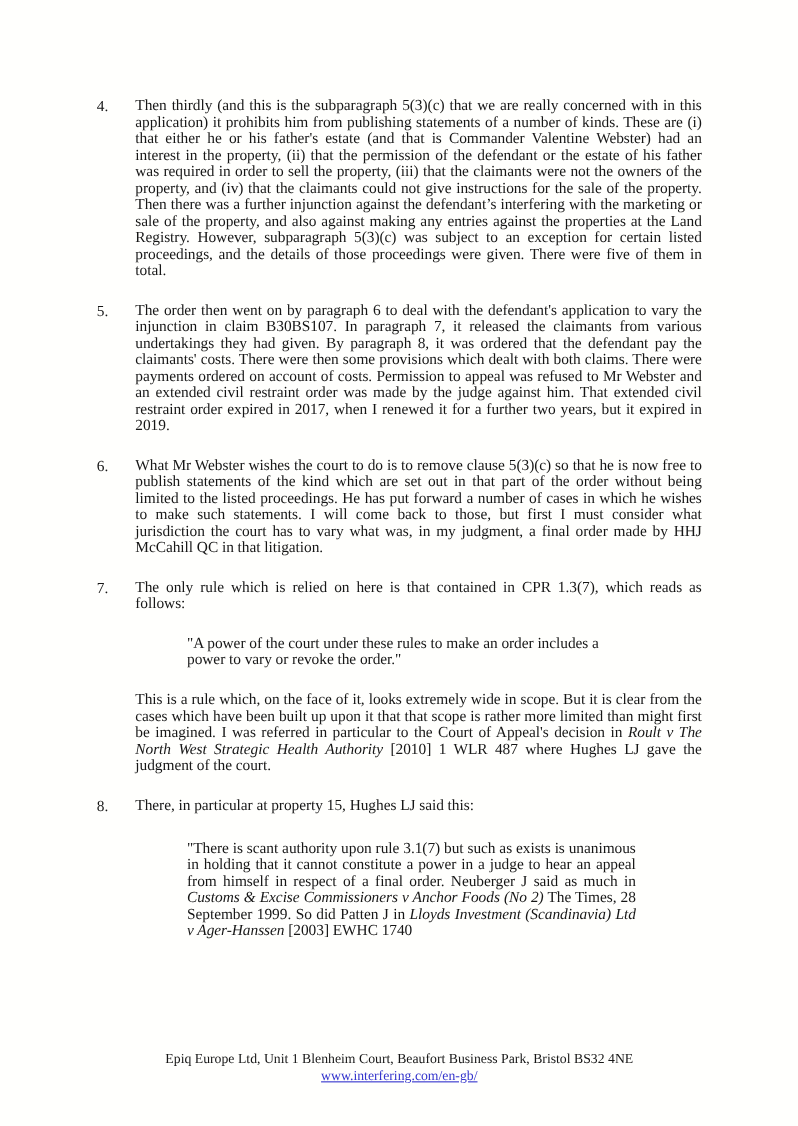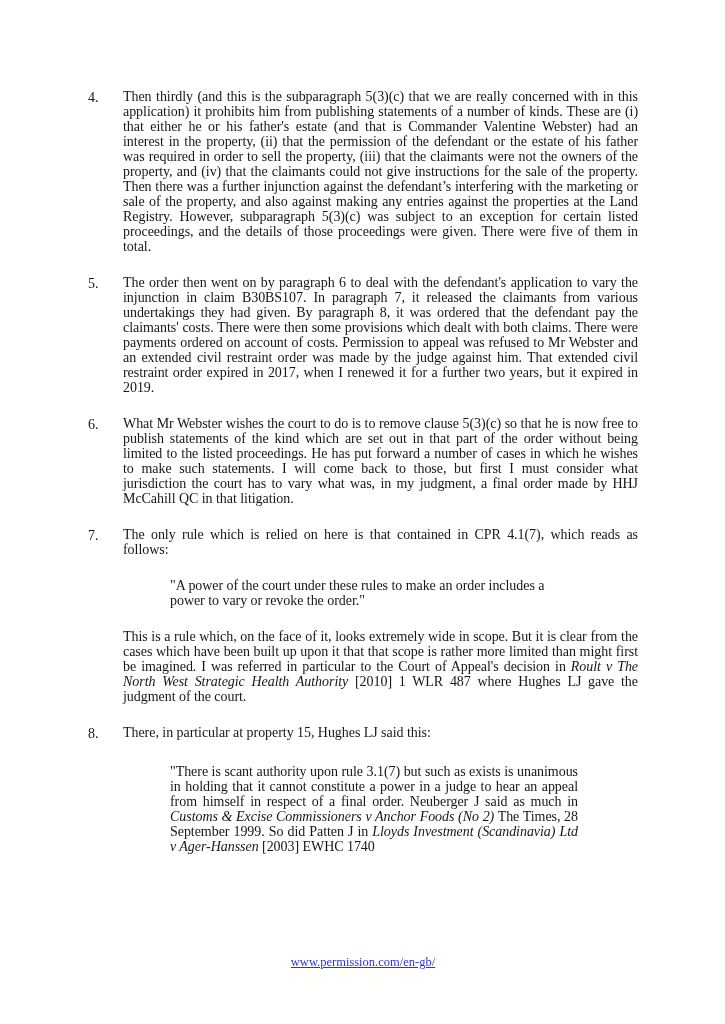--- a/index.html
+++ b/index.html
@@ -73,21 +73,21 @@
       <p class="para-text">The order then went on by paragraph 6 to deal with the defendant's application to vary the injunction in claim B30BS107. In paragraph 7, it released the claimants from various undertakings they had given. By paragraph 8, it was ordered that the defendant pay the claimants' costs.  There were then some provisions which dealt with both claims.  There were payments ordered on account of costs.  Permission to appeal was refused to Mr Webster and an extended civil restraint order was made by the judge against him.  That extended civil restraint order expired in 2017, when I renewed it for a further two years, but it expired in 2019.</p>
     </section>
 
     <section class="numbered">
       <span class="para-num">6.</span>
       <p class="para-text">What Mr Webster wishes the court to do is to remove clause 5(3)(c) so that he is now free to publish statements of the kind which are set out in that part of the order without being limited to the listed proceedings.  He has put forward a number of cases in which he wishes to make such statements. I will come back to those, but first I must consider what jurisdiction the court has to vary what was, in my judgment, a final order made by HHJ McCahill QC in that litigation.</p>
     </section>
 
     <section class="numbered">
       <span class="para-num">7.</span>
-      <p class="para-text">The only rule which is relied on here is that contained in CPR 4.1(7), which reads as follows:</p>
+      <p class="para-text">The only rule which is relied on here is that contained in CPR 1.3(7), which reads as follows:</p>
     </section>
 
     <blockquote class="quote">
       <p class="para-text left-align">"A power of the court under these rules to make an order includes a power to vary or revoke the order."</p>
     </blockquote>
 
     <section class="numbered">
       <span class="para-num"></span>
       <p class="para-text"><span>This is a rule which, on the face of it, looks extremely wide in scope. But it is clear from the cases which have been built up upon it that that scope is rather more limited than might first be imagined.  I was referred in particular to the Court of Appeal's decision in </span><span class="italic">Roult v The North West Strategic Health Authority</span><span> [2010] 1 WLR 487 where Hughes LJ gave the judgment of the court.</span></p>
     </section>
@@ -97,15 +97,16 @@
       <p class="para-text">There, in particular at property 15, Hughes LJ said this:</p>
     </section>
 
     <blockquote class="quote">
       <p class="para-text"><span>"There is scant authority upon rule 3.1(7) but such as exists is unanimous in holding that it cannot constitute a power in a judge to hear an appeal from himself in respect of a final order.  Neuberger J said as much in </span><span class="italic">Customs &amp; Excise Commissioners v Anchor Foods (No 2)</span><span> The Times, 28 September 1999.  So did Patten J in </span><span class="italic">Lloyds Investment (Scandinavia) Ltd v Ager-Hanssen</span><span> [2003] EWHC 1740</span></p>
     </blockquote>
 
   </main>
 
   <footer class="footer">
-    <a class="footer-link" href="#">www.permission.com/en-gb/</a>
+    <div>Epiq Europe Ltd, Unit 1 Blenheim Court, Beaufort Business Park, Bristol BS32 4NE</div>
+    <a class="footer-link" href="#">www.interfering.com/en-gb/</a>
   </footer>
 </div>
 
 </body></html>

